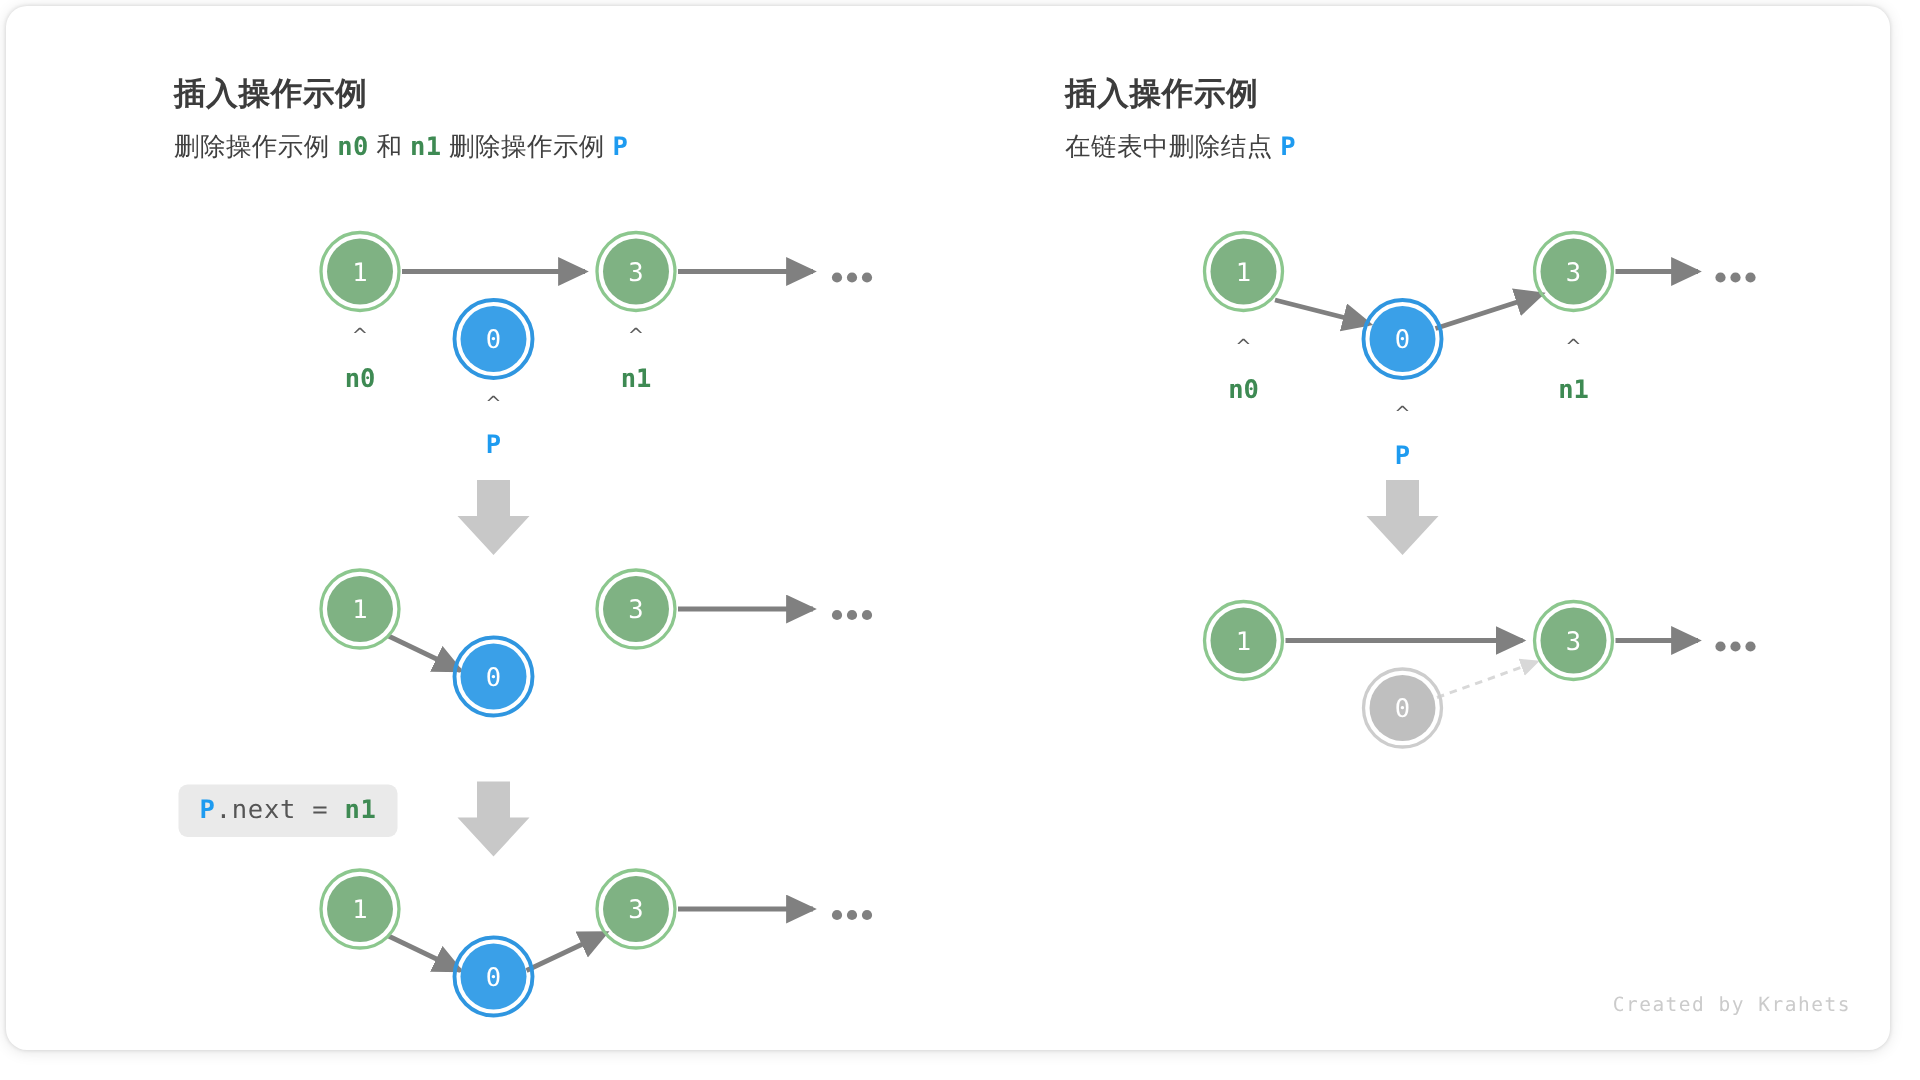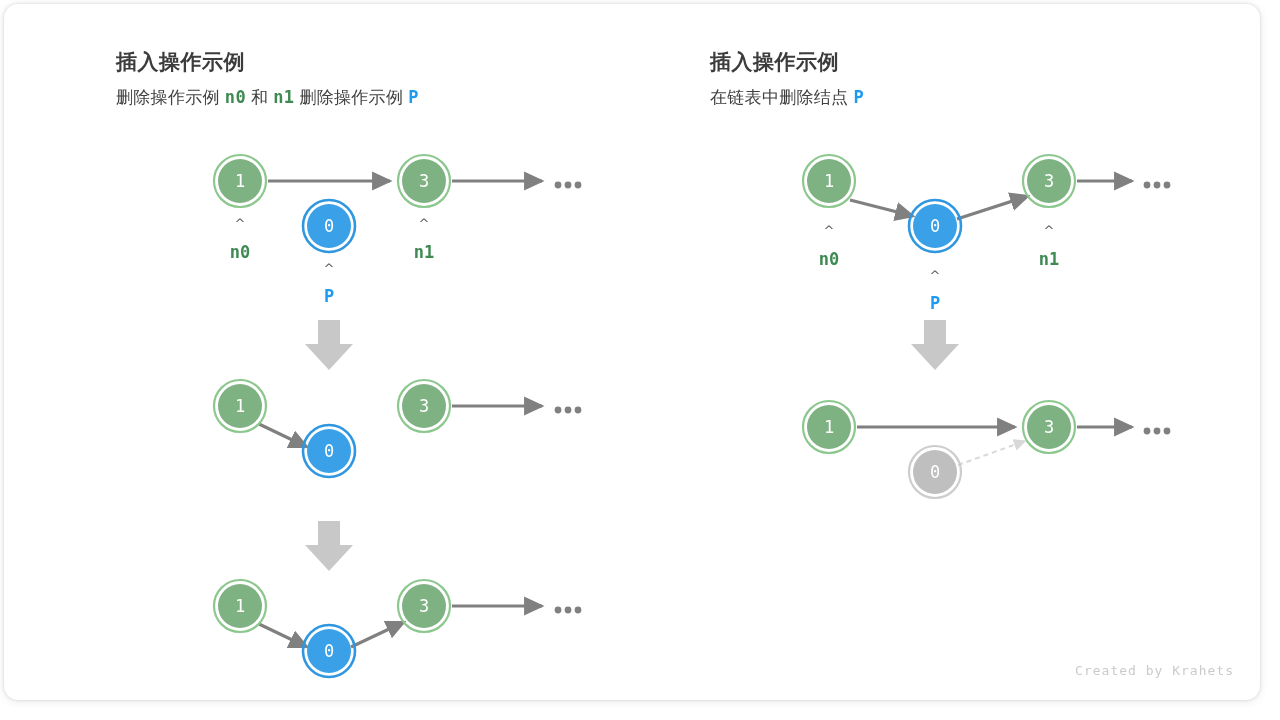--- a/index.html
+++ b/index.html
@@ -110,20 +110,23 @@
       <div class="panel-sub">
         <span>删除操作示例</span>
         <span class="mono tok-green">n0</span>
         <span>和</span>
         <span class="mono tok-green">n1</span>
         <span>删除操作示例</span>
         <span class="mono tok-blue">P</span>
       </div>
 
 
+      <div class="code-box" style="left:115px; top:519px;">
+        <b class="tok-blue">P</b><span>.next = </span><b class="tok-green">n1</b>
+      </div>
 
       <svg class="svg-layer" viewBox="0 0 628 696">
         <defs>
           <marker id="arrowL" markerWidth="7" markerHeight="7" refX="5.6" refY="3" orient="auto">
             <path d="M0,0 L6.4,3 L0,6 z" fill="#808080"></path>
           </marker>
         </defs>
 
         <g>
           <line x1="264" y1="177" x2="386" y2="177" stroke="#808080" stroke-width="3.2" marker-end="url(#arrowL)"></line>

